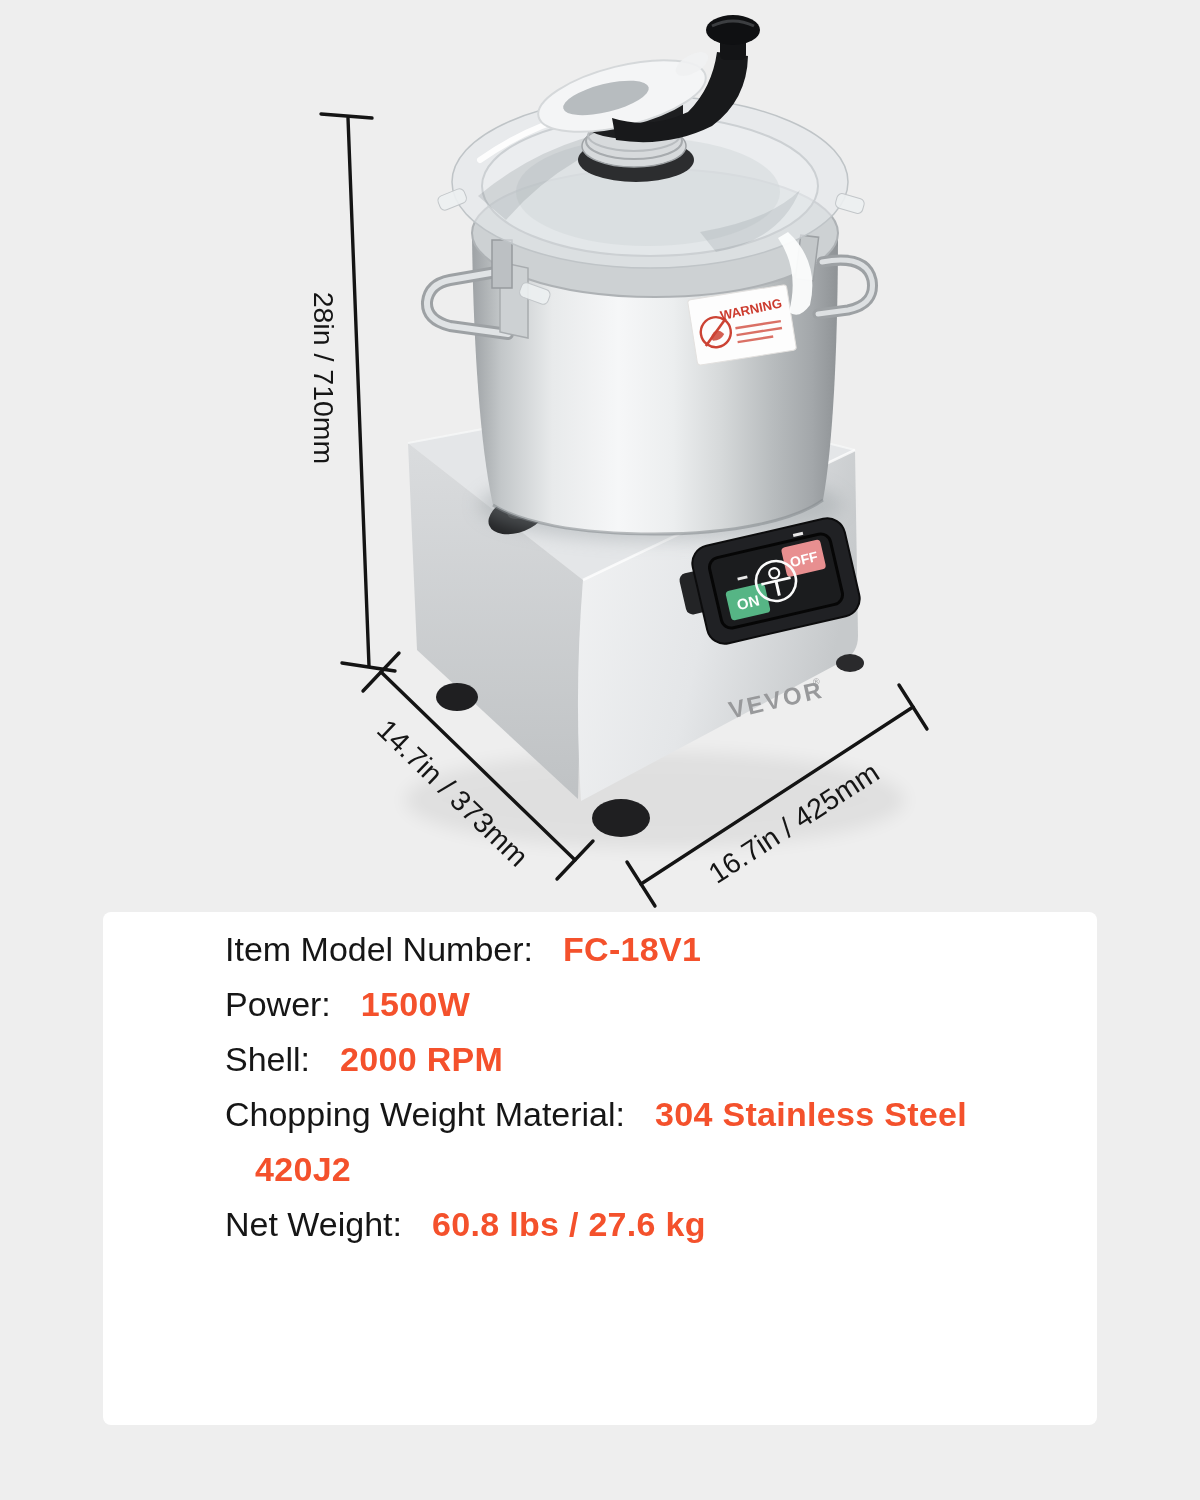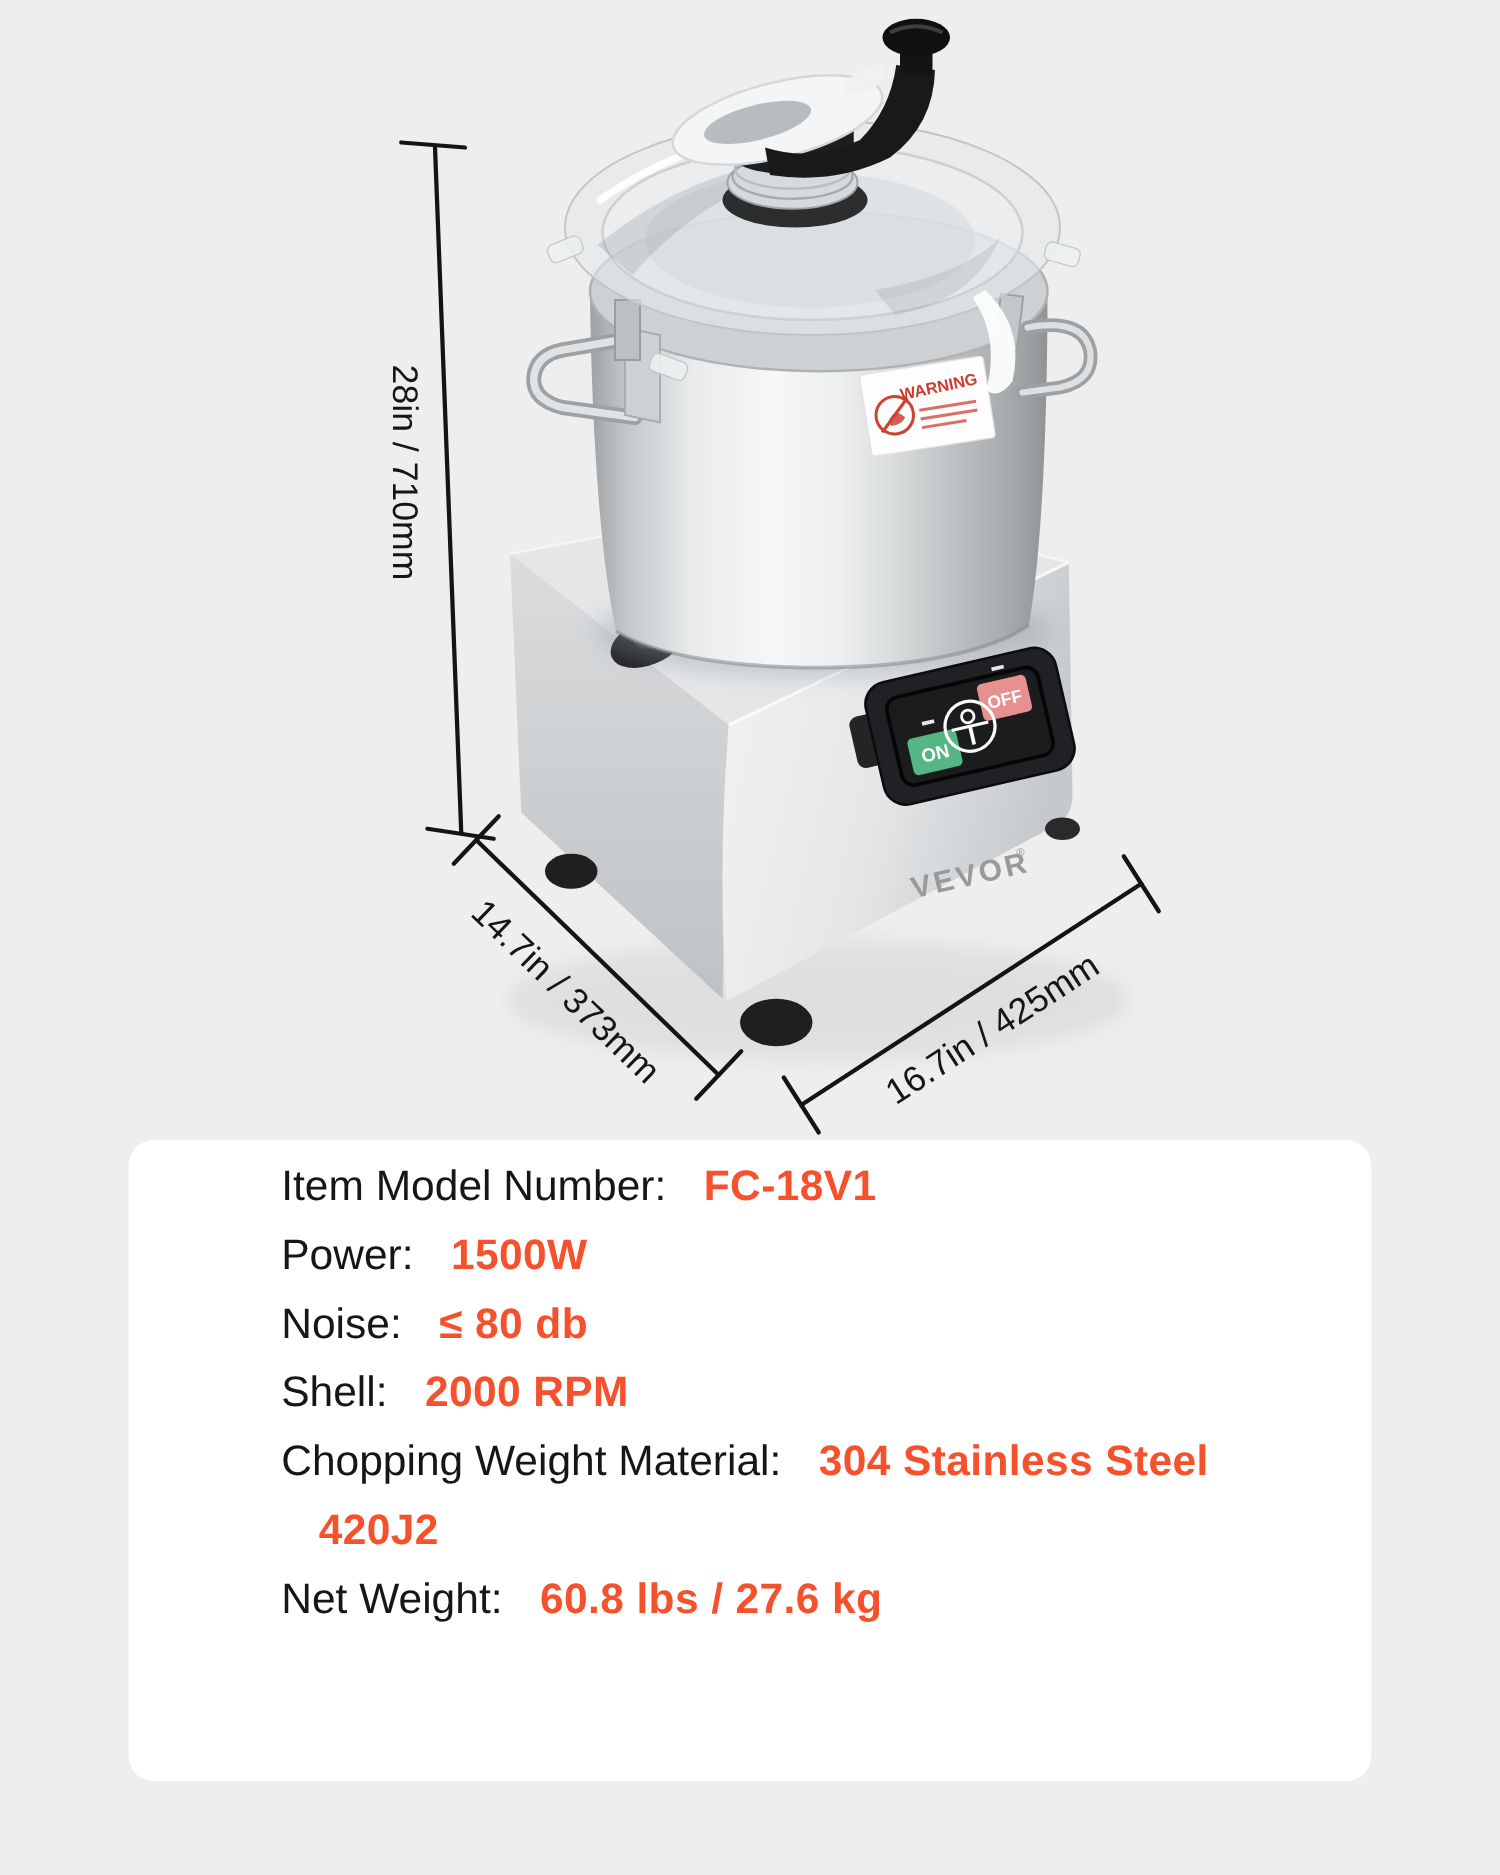--- a/index.html
+++ b/index.html
@@ -9,21 +9,21 @@
     background:#eeeeee;
     font-family:"Liberation Sans", sans-serif;
     overflow:hidden;
   }
   #scene { position:absolute; left:0; top:0; }
   .dim-label {
     font-size:28.5px; fill:#151515; font-family:"Liberation Sans",sans-serif;
   }
   .spec-panel {
     position:absolute; left:103px; top:912px; width:994px; height:513px;
-    background:#ffffff; border-radius:20px;
+    background:#ffffff; border-radius:8px;
   }
   .spec-rows { padding:10px 0 0 122px; }
   .spec-row { height:55px; display:flex; align-items:center; }
   .spec-label { font-size:34px; color:#161616; }
   .spec-value { font-size:34px; font-weight:700; color:#f4512c; margin-left:30px; letter-spacing:0.3px;text-align:center; }
 </style>
 </head>
 <body>
 
 <svg id="scene" width="1200" height="910" viewBox="0 0 1200 910">
@@ -196,24 +196,20 @@
   <div class="spec-rows">
     <div class="spec-row">
       <span class="spec-label">Item Model Number:</span>
       <span class="spec-value">FC-18V1</span>
     </div>
     <div class="spec-row">
       <span class="spec-label">Power:</span>
       <span class="spec-value">1500W</span>
     </div>
     <div class="spec-row">
-      <span class="spec-label">Noise:</span>
-      <span class="spec-value">≤ 80 db</span>
-    </div>
-    <div class="spec-row">
       <span class="spec-label">Shell:</span>
       <span class="spec-value">2000 RPM</span>
     </div>
     <div class="spec-row">
       <span class="spec-label">Chopping Weight Material:</span>
       <span class="spec-value">304 Stainless Steel</span>
     </div>
     <div class="spec-row">
       <span class="spec-value">420J2</span>
     </div>

